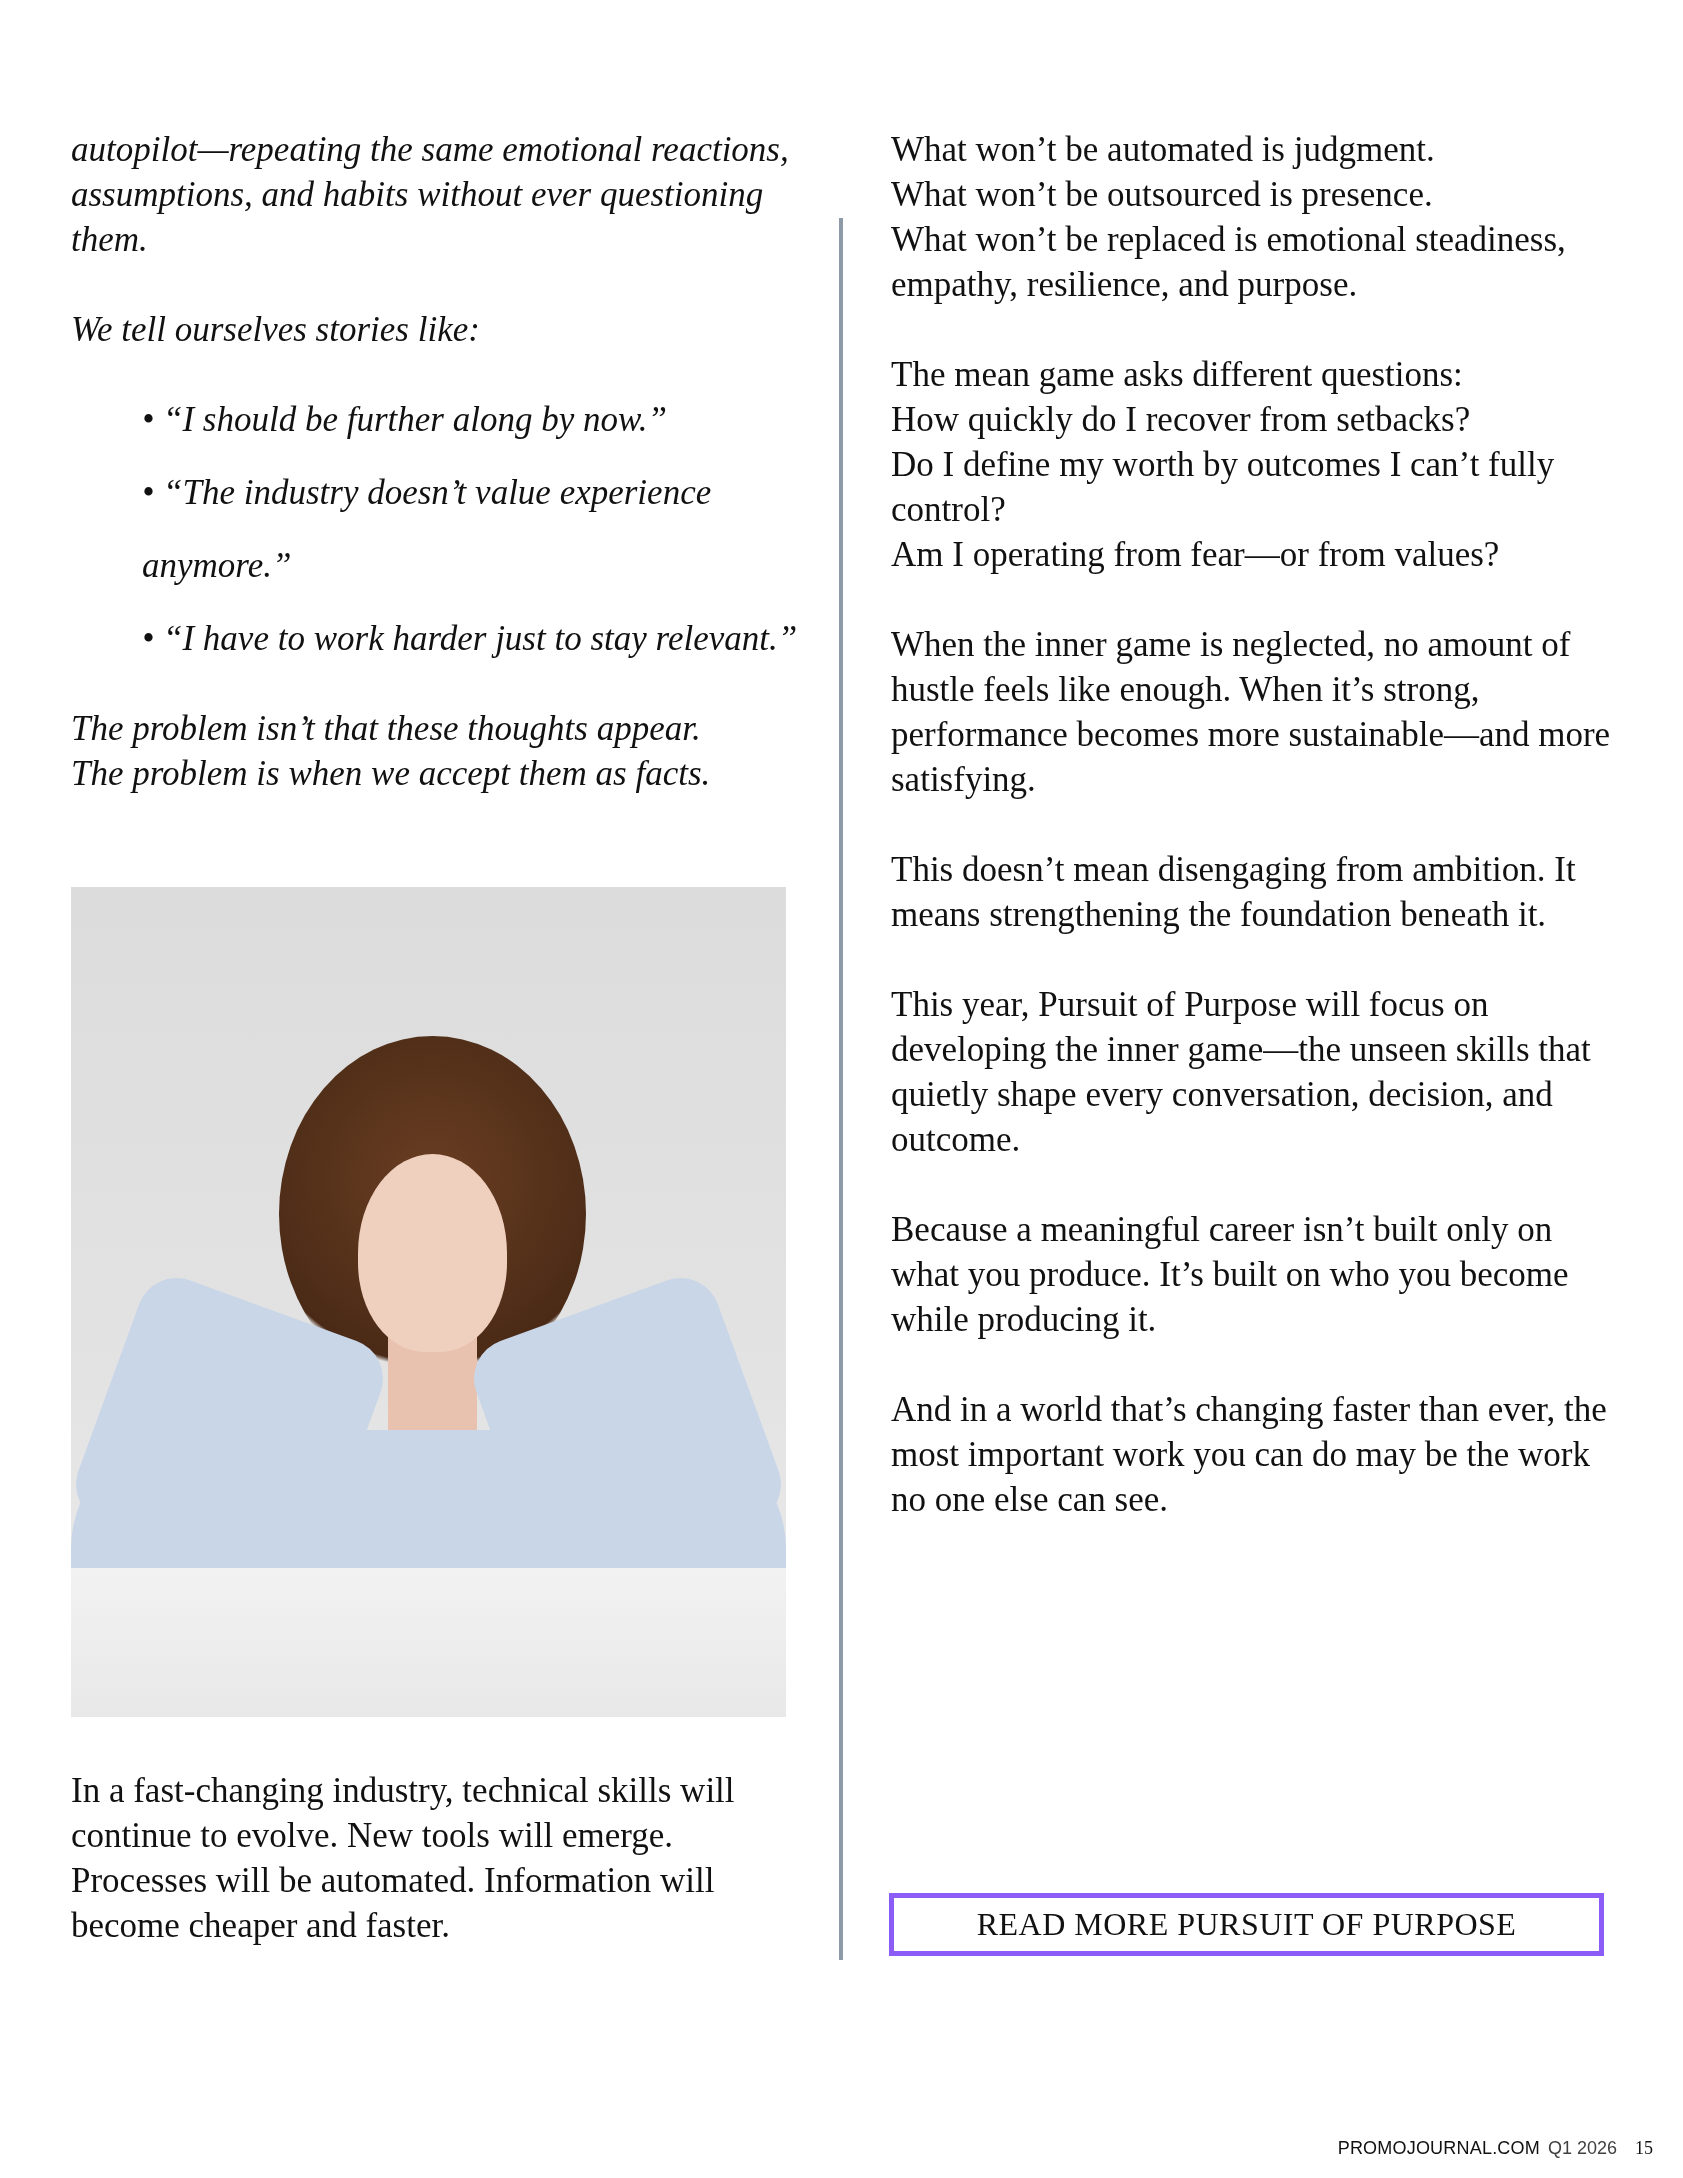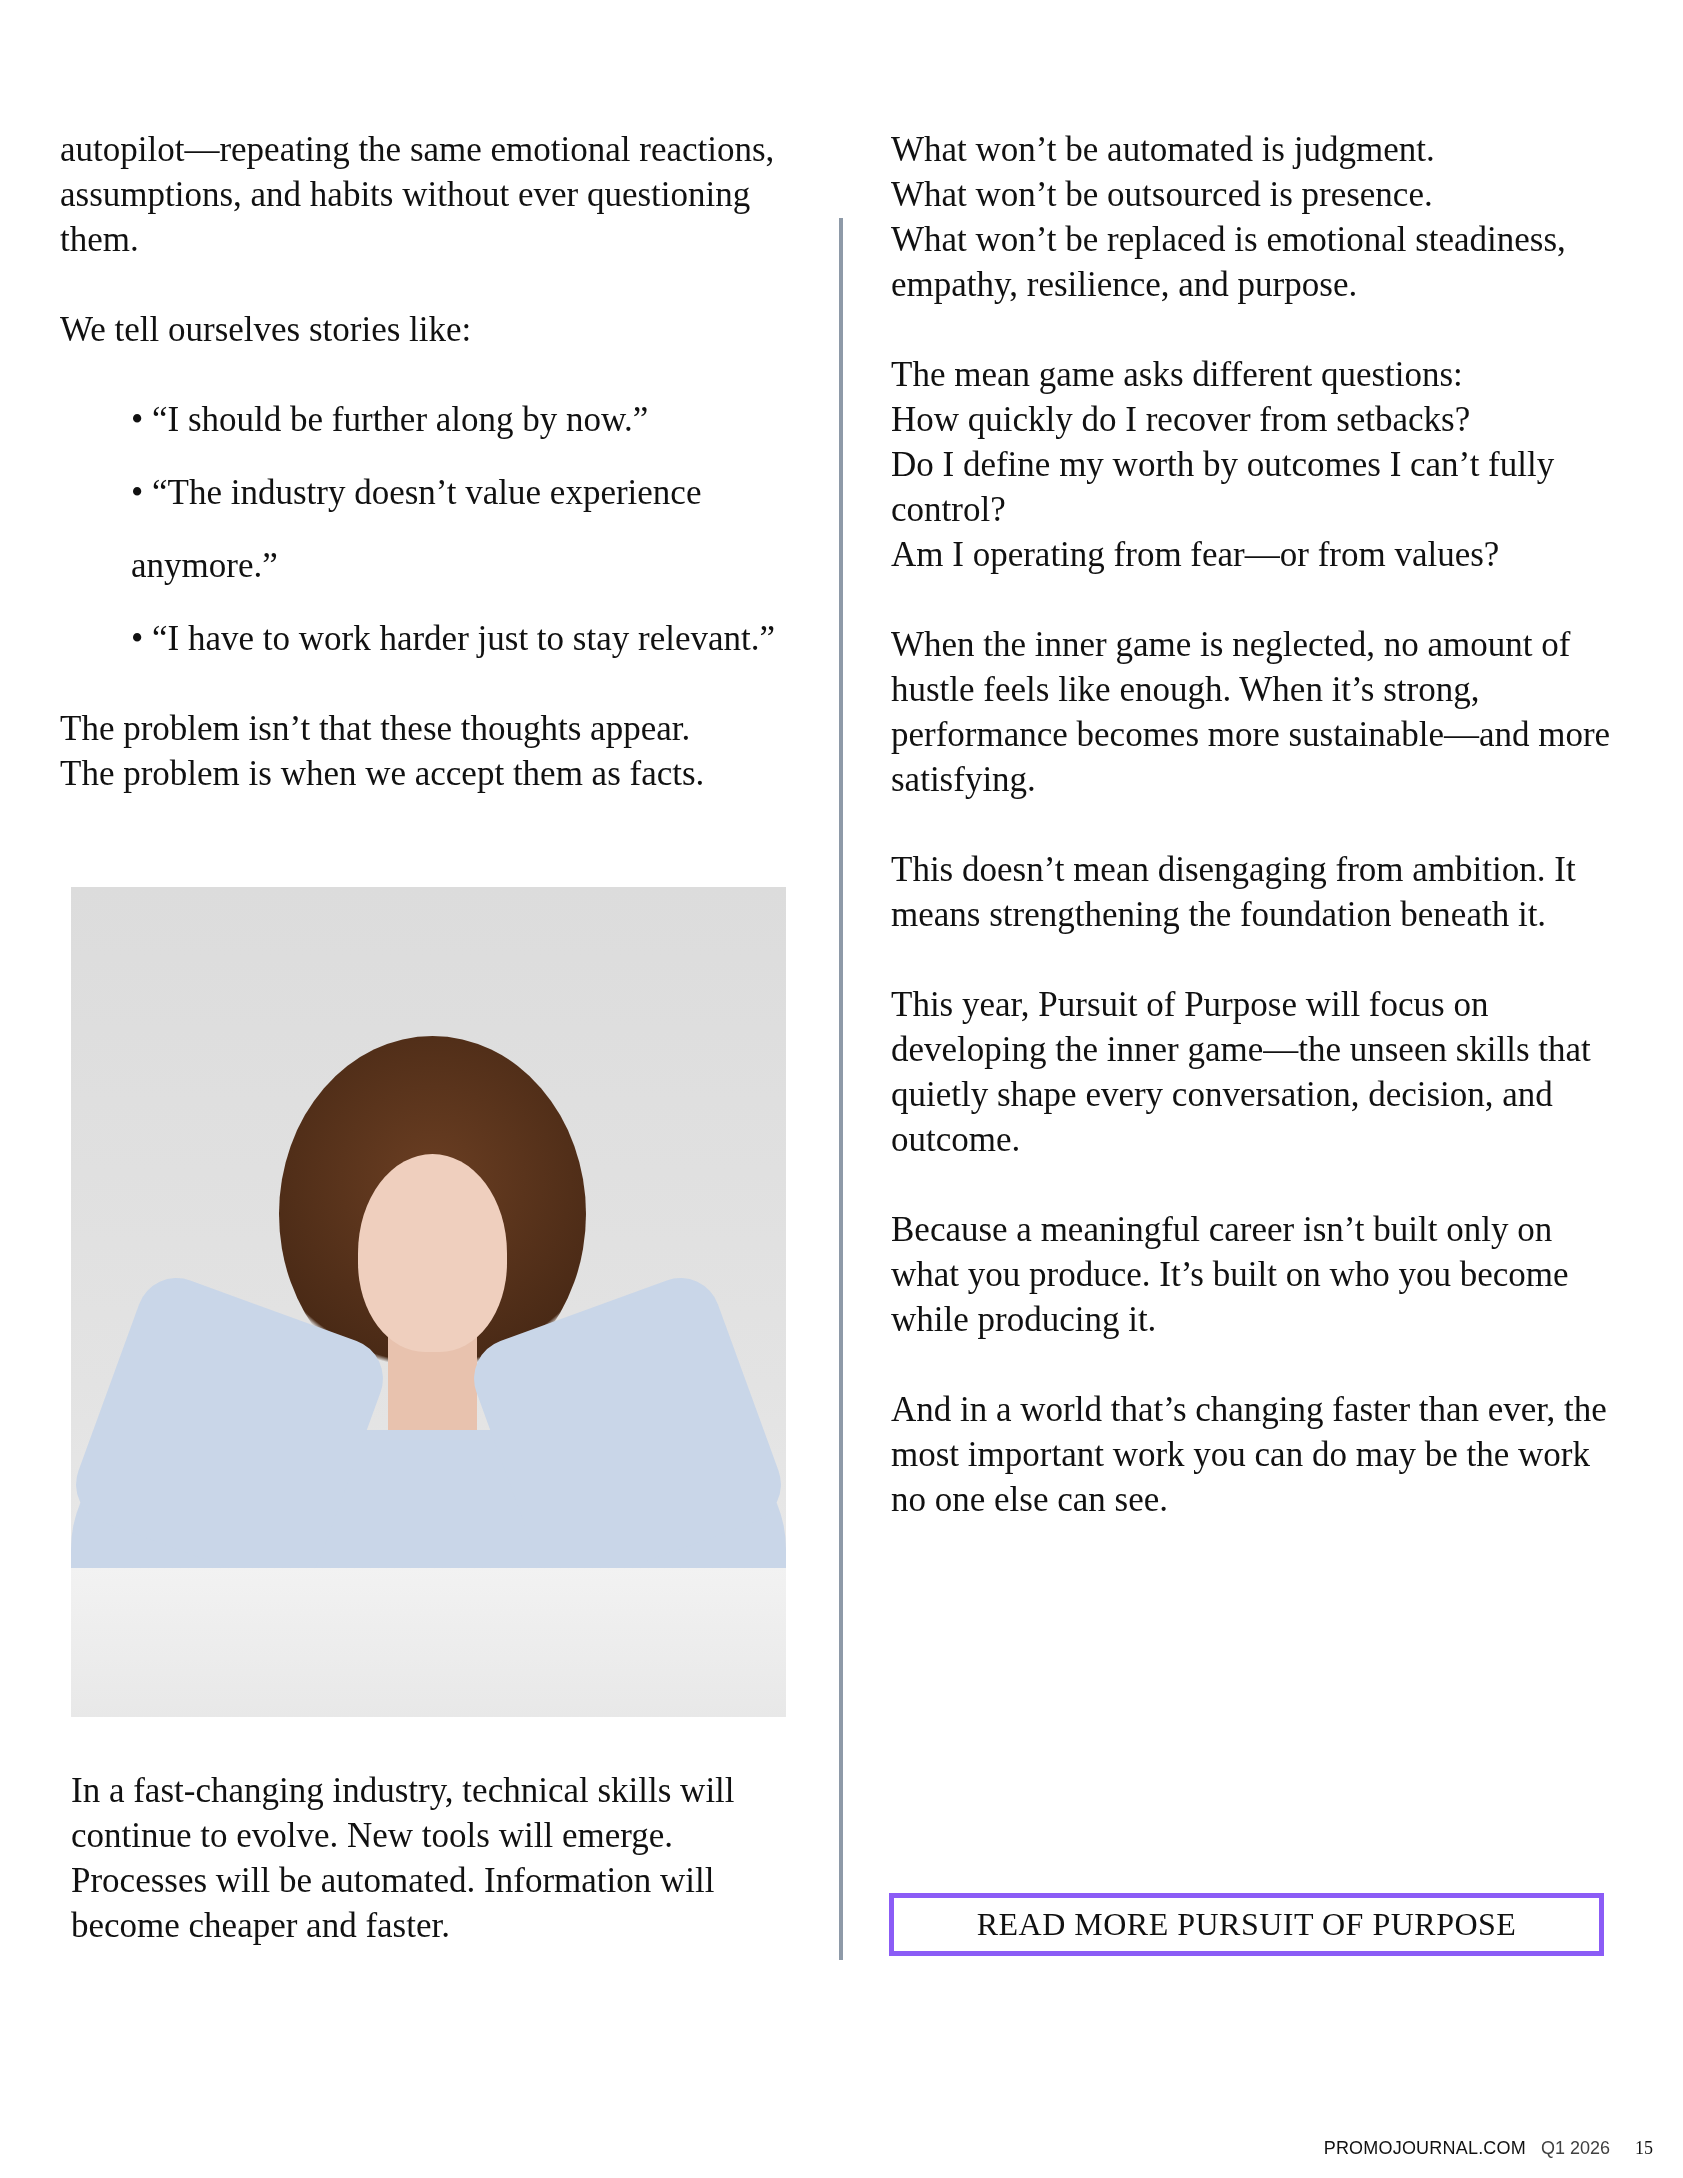--- a/index.html
+++ b/index.html
@@ -1,33 +1,33 @@
 <!DOCTYPE html>
 <html><head>
 <meta charset="utf-8">
 <style>
   html, body { margin: 0; padding: 0; }
   body { width: 1683px; height: 2178px; background: #ffffff; position: relative; overflow: hidden; font-family: "Liberation Serif", "DejaVu Serif", serif; color: #111; }
   .col { position: absolute; top: 127px; font-size: 35px; line-height: 45px; }
   .col p { margin: 0 0 45px 0; }
-  #left { left: 60px; width: 733px; }
+  #left { left: 71px; width: 733px; font-style: italic; }
   #right { left: 891px; width: 733px; }
   .bullet { margin-left: 71px !important; }
   .bullet-tight { margin-bottom: 28px !important; }
   .divider { position: absolute; left: 839px; top: 218px; width: 4px; height: 1742px; background: #8e9aa8; }
   .photo { position: absolute; left: 71px; top: 887px; width: 715px; height: 830px; background: linear-gradient(180deg,#dcdcdc 0%,#e3e3e3 60%,#ececec 100%); overflow: hidden; }
   .photo .table { position: absolute; left: 0; right: 0; bottom: 0; height: 149px; background: linear-gradient(180deg,#f2f2f2,#e8e8e8); }
   .photo .shirt { position: absolute; left: 0; right: 0; bottom: 109px; height: 178px; background: #c9d6e8; border-radius: 119px 119px 40px 40px; }
   .photo .neck { position: absolute; left: 317px; width: 89px; top: 436px; height: 119px; background: #e8c2ae; }
   .photo .face { position: absolute; left: 287px; top: 267px; width: 149px; height: 198px; background: #efcfbe; border-radius: 50% 50% 45% 45%; }
   .photo .hair { position: absolute; left: 208px; top: 149px; width: 307px; height: 356px; background: radial-gradient(circle at 50% 40%, #6a3e22 0%, #4a2a16 70%, rgba(74,42,22,0) 72%); border-radius: 50%; }
   .photo .arm-l { position: absolute; left: 30px; top: 416px; width: 257px; height: 257px; background: #c9d6e8; border-radius: 40px; transform: rotate(20deg); }
   .photo .arm-r { position: absolute; right: 30px; top: 416px; width: 257px; height: 257px; background: #c9d6e8; border-radius: 40px; transform: rotate(-20deg); }
   .btn { position: absolute; left: 889px; top: 1893px; width: 705px; height: 53px; border: 5px solid #8b5cf6; background: #fff; display: flex; align-items: center; justify-content: center; font-size: 32px; letter-spacing: 0.5px; cursor: pointer; }
-  .footer { position: absolute; right: 30px; top: 2138px; font-size: 18px; display: flex; align-items: baseline; gap: 15px; }
+  .footer { position: absolute; right: 30px; top: 2138px; font-size: 18px; display: flex; align-items: baseline; gap: 8px; }
   .footer .site { font-family: "Liberation Sans", "DejaVu Sans", sans-serif; color: #111; letter-spacing: 0.2px; }
   .footer .issue { font-family: "Liberation Sans", "DejaVu Sans", sans-serif; color: #404040; }
   .footer .page { font-family: "Liberation Serif", serif; margin-left: 10px; }
 </style>
 </head>
 <body>
 
 <div id="left" class="col">
   <p>autopilot—repeating the same emotional reactions, assumptions, and habits without ever questioning them.</p>
   <p>We tell ourselves stories like:</p>

